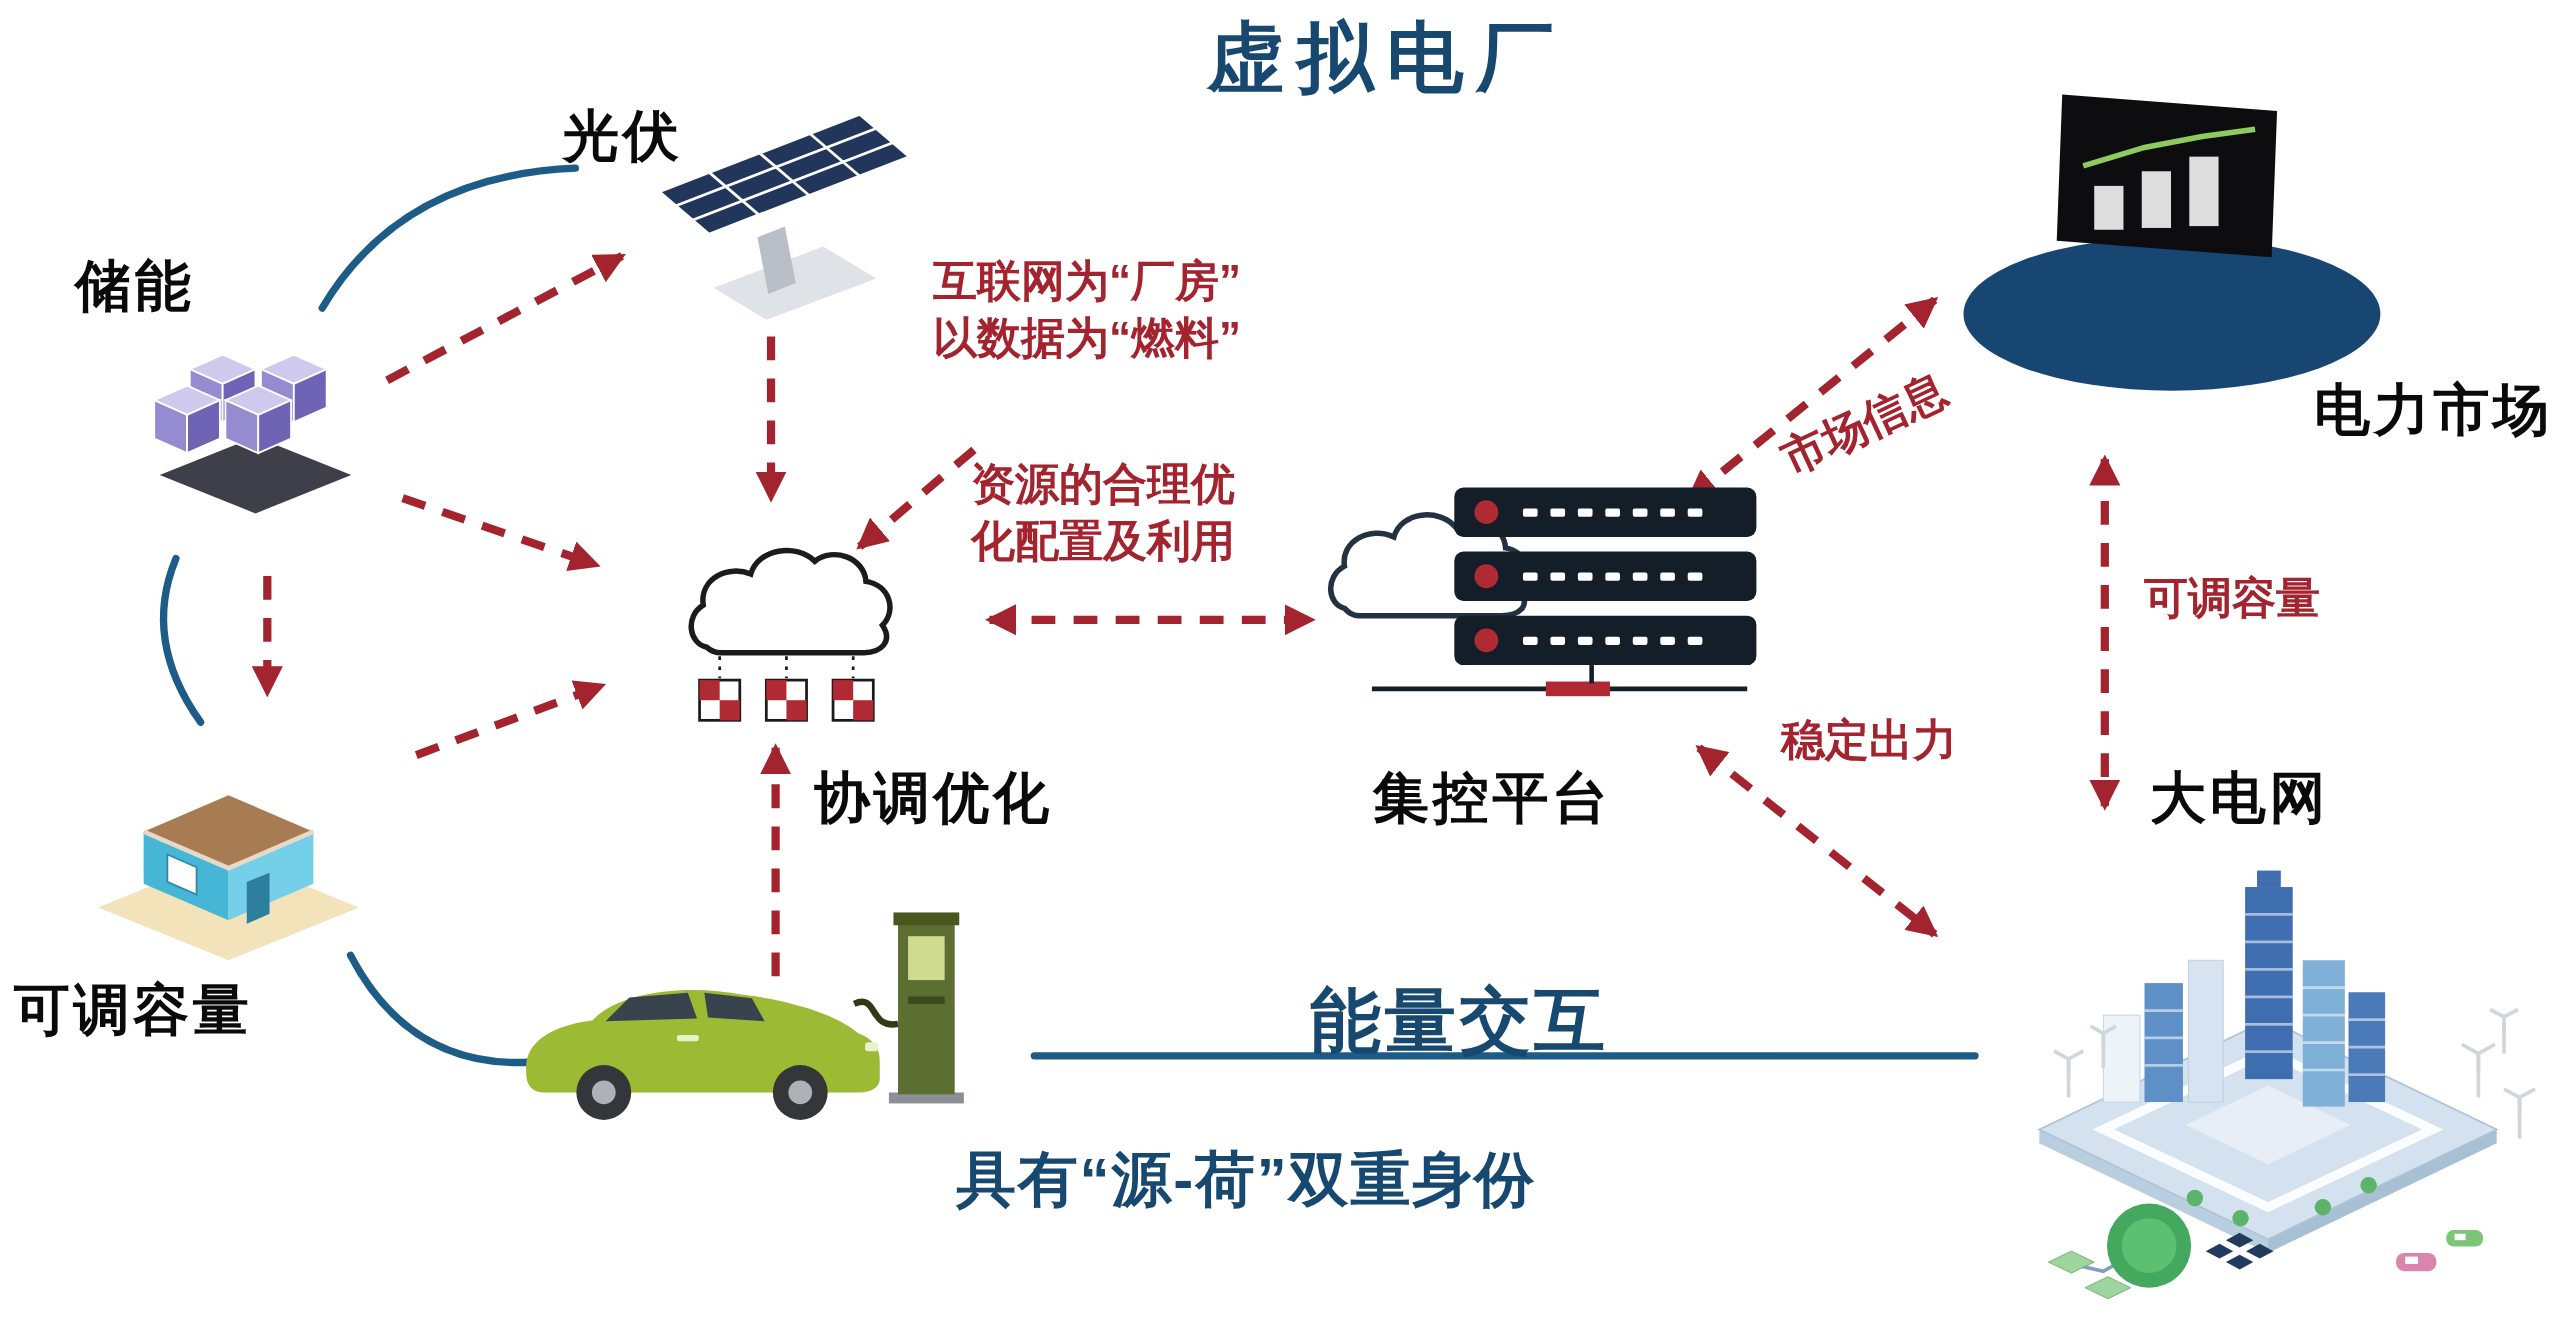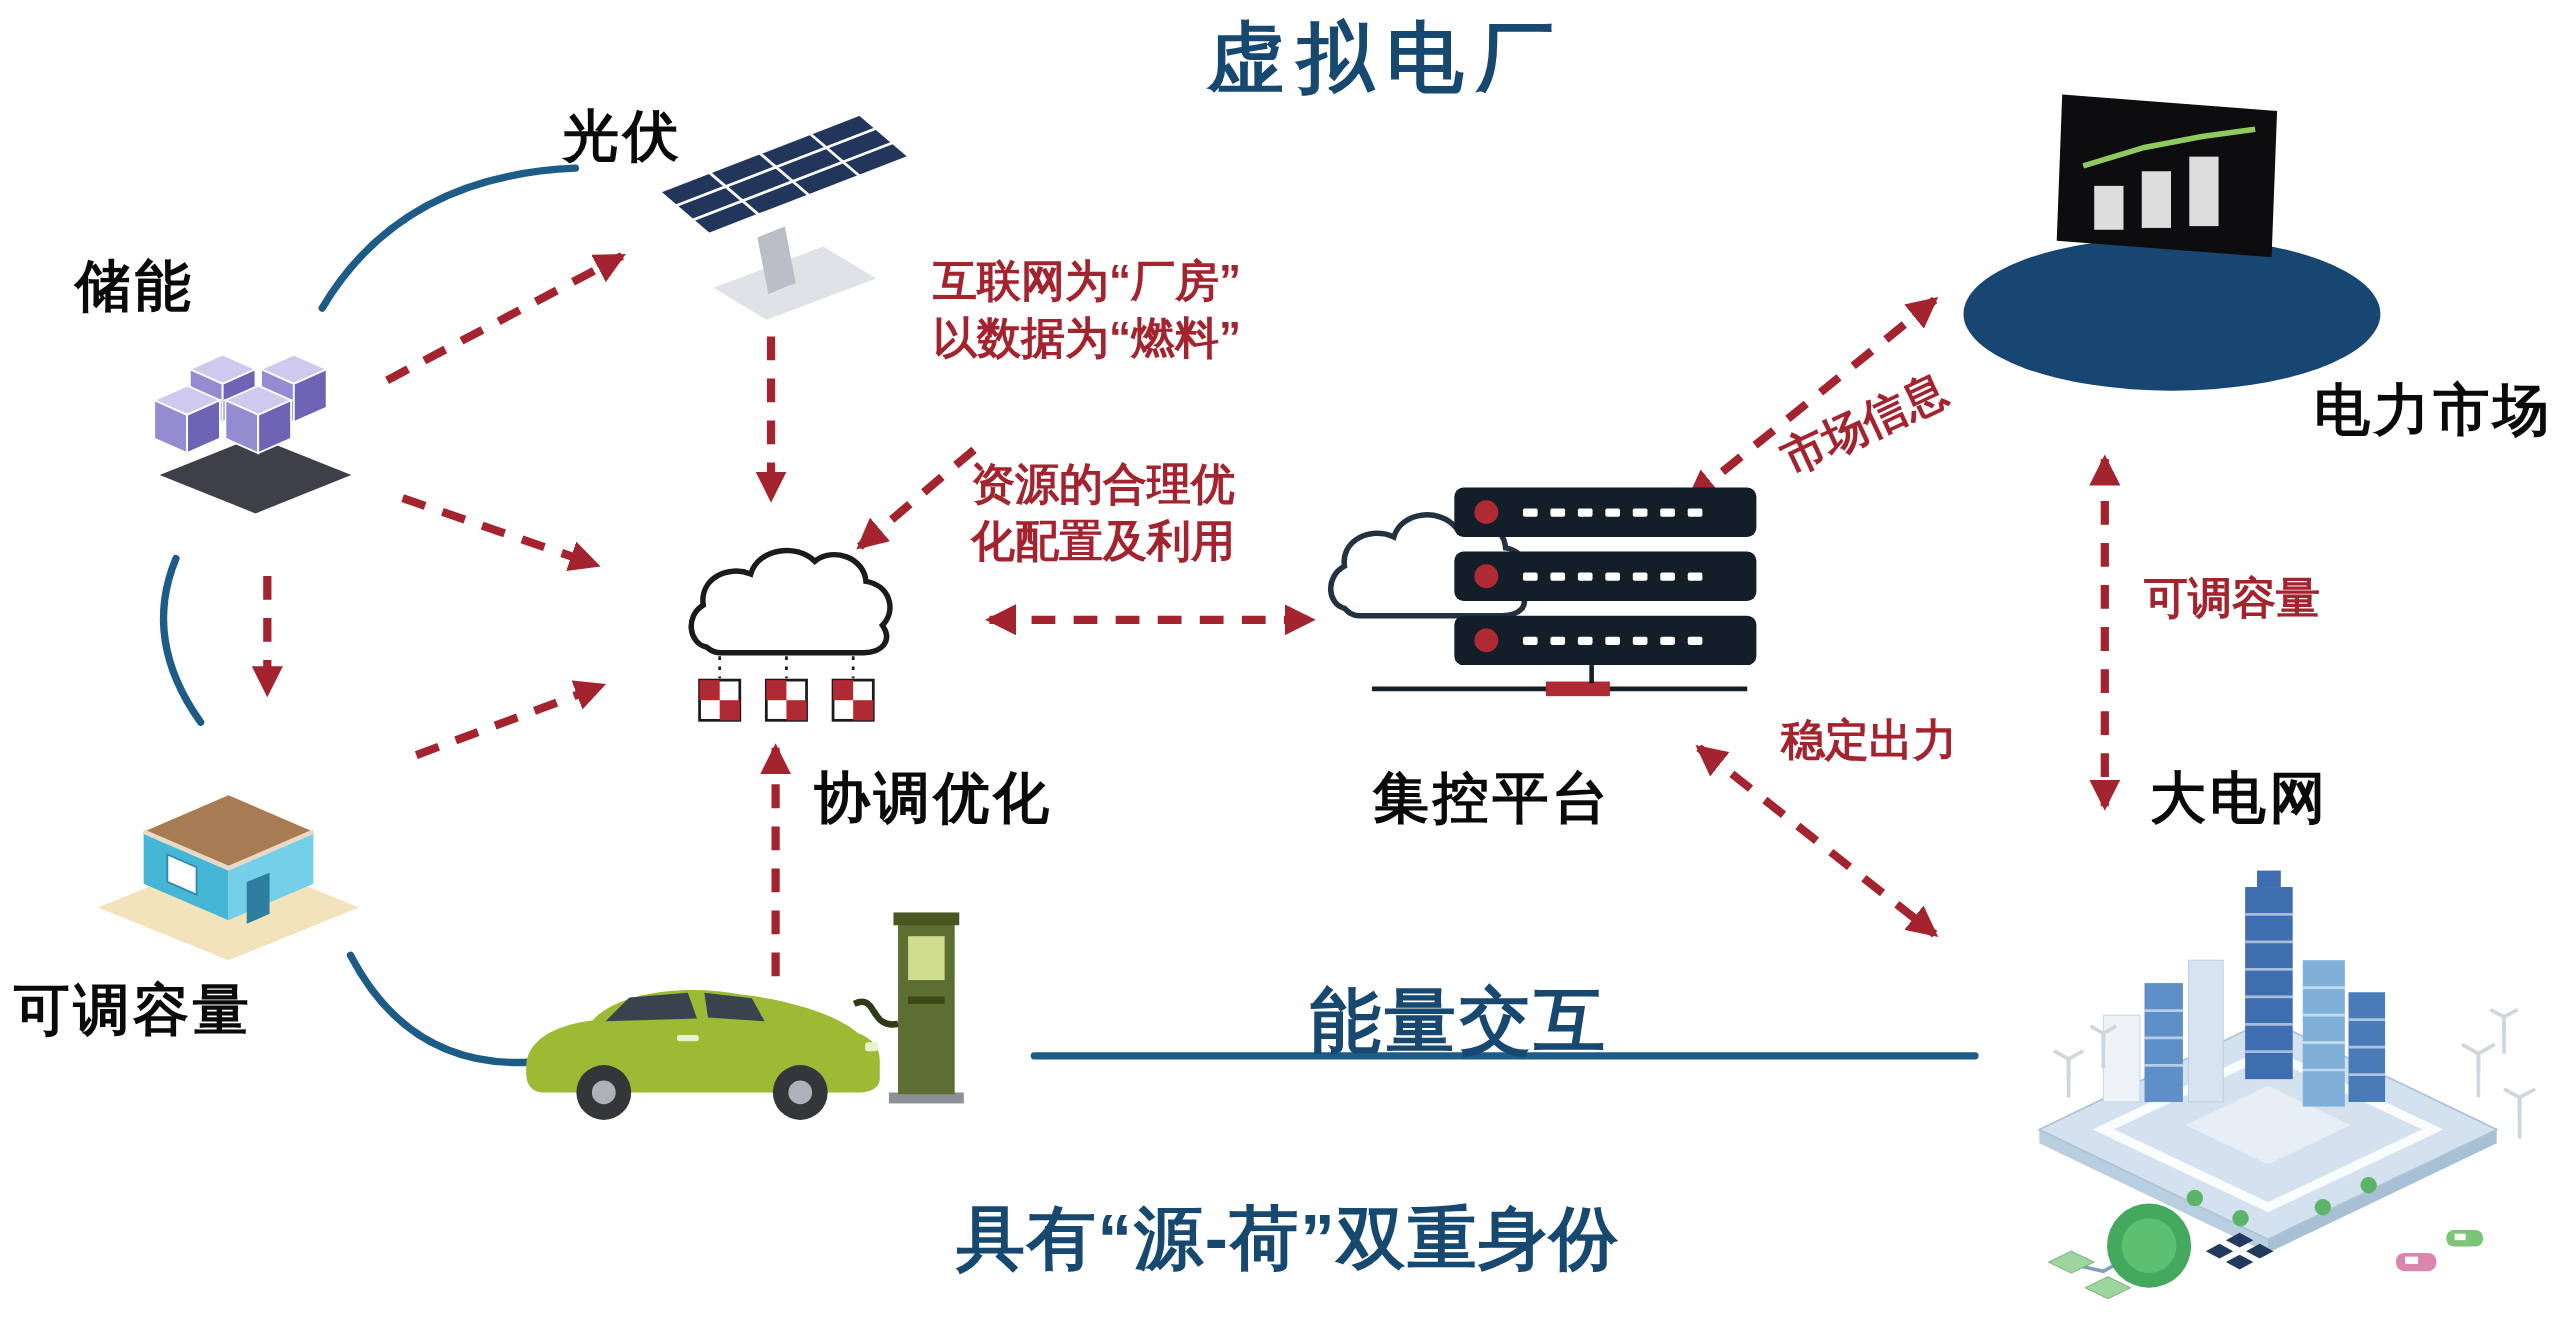--- a/index.html
+++ b/index.html
@@ -252,16 +252,16 @@
   <div class="note center" style="left:971px;top:455px;width:311px">
     <span class="nl">资源的合理优</span>
     <span class="nl">化配置及利用</span>
   </div>
 
   <div class="note" style="left:1776px;top:395px;transform:rotate(-25deg)">市场信息</div>
   <div class="note" style="left:2144px;top:569px">可调容量</div>
   <div class="note" style="left:1781px;top:711px">稳定出力</div>
 
   <div class="note blue" style="left:1310px;top:975px;font-size:71px;letter-spacing:3.7px">能量交互</div>
-  <div class="note blue" style="left:956px;top:1194px;font-size:69px;letter-spacing:1.8px">具有“源-荷”双重身份</div>
+  <div class="note blue" style="left:956px;top:1141px;font-size:60px;letter-spacing:1.8px">具有“源-荷”双重身份</div>
 
 </div>
 
 
 </body></html>

